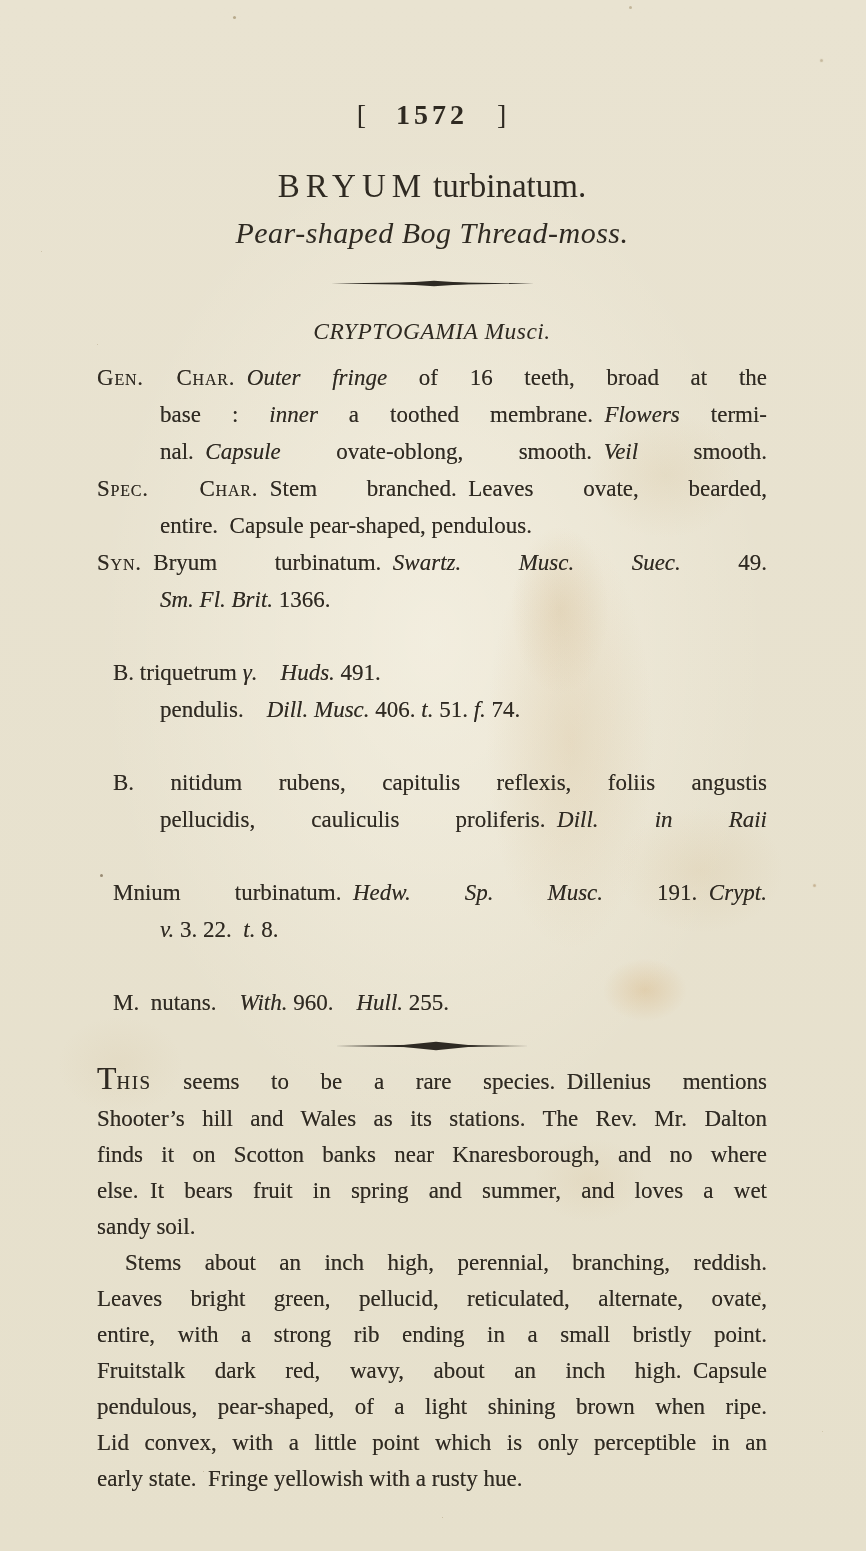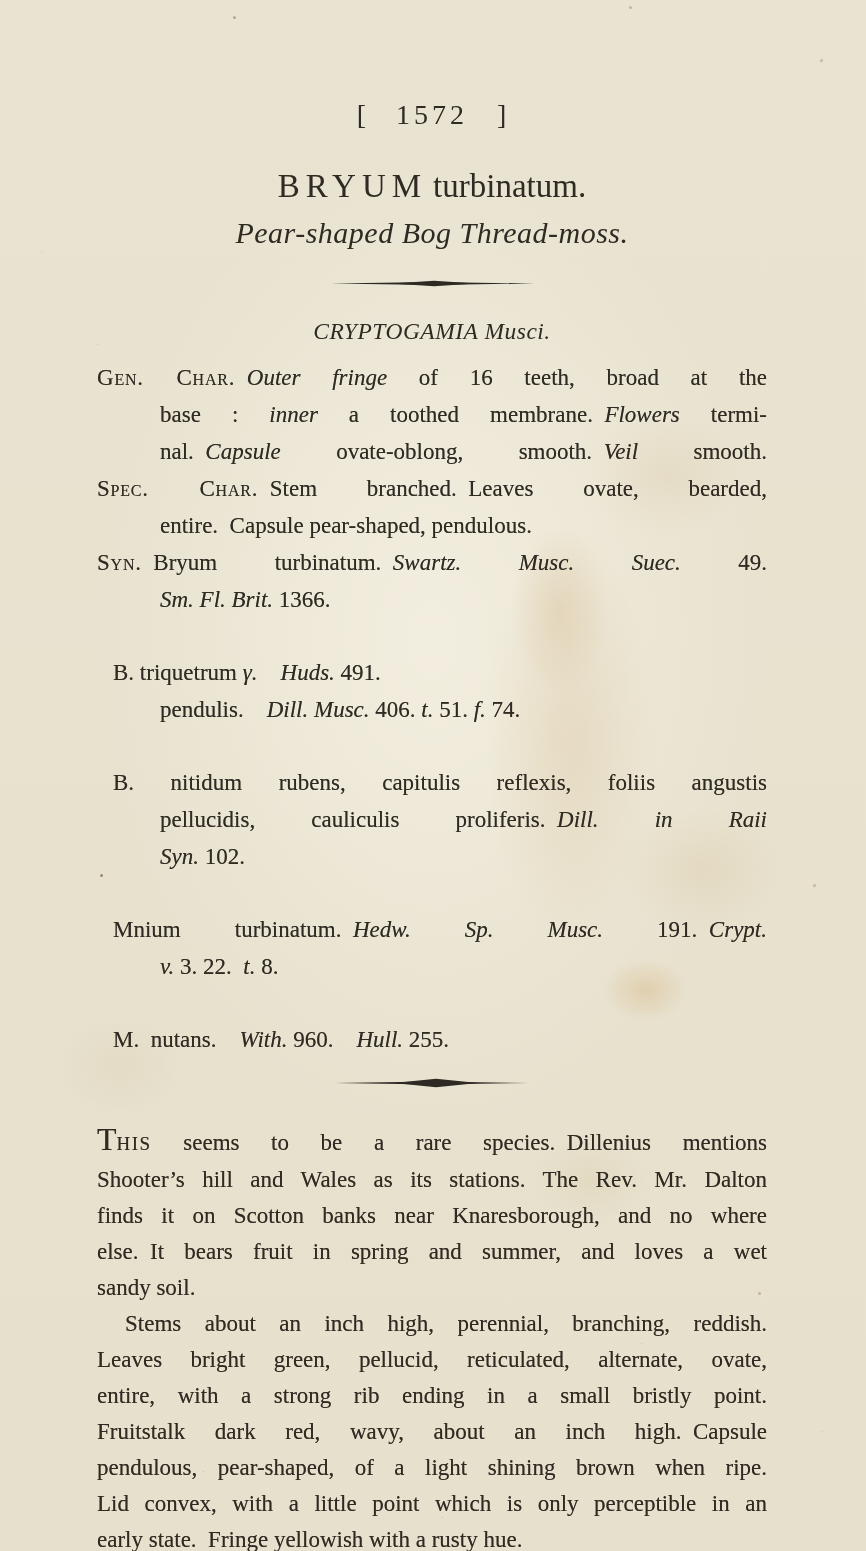--- a/index.html
+++ b/index.html
@@ -52,21 +52,21 @@
   }
 
   .center { text-align: center; }
 
   .pagenum {
     padding-top: 101px;
     font-size: 28px;
     line-height: 1;
     letter-spacing: 1px;
   }
-  .pagenum .num { margin: 0 29px; letter-spacing: 4px; }
+  .pagenum .num { margin: 0 29px; letter-spacing: 4px; font-weight: bold; }
 
   .title {
     margin: 41px 0 0 0;
     font-size: 33px;
     font-weight: 400;
     line-height: 1;
   }
   .title .genus { letter-spacing: 6px; }
   .title .sp { margin-left: 6px; }
 
@@ -87,21 +87,21 @@
     margin-top: 32px;
     font-size: 23.5px;
     font-style: italic;
     line-height: 1;
     letter-spacing: 0.5px;
   }
 
   .syn-block { margin-top: 15px; }
   .syn-block .line { line-height: 37px; }
 
-  .body-block { margin-top: 34px; }
+  .body-block { margin-top: 10px; }
   .body-block .line { line-height: 36px; }
 
   .line {
     font-size: 23px;
     text-shadow: 0 0 0.5px rgba(47,42,34,0.55);
   }
   .jl { text-align: justify; text-align-last: justify; }
   .ll { text-align: left; text-align-last: left; }
   .cont { margin-left: 63px; }
   .sub { margin-left: 16px; margin-top: 36px; }
@@ -138,21 +138,20 @@
       <div class="line jl cont"><span>base : </span><span class="it">inner</span><span> a toothed membrane. </span><span class="it">Flowers</span><span> termi-</span></div>
       <div class="line jl cont"><span>nal. </span><span class="it">Capsule</span><span> ovate-oblong, smooth. </span><span class="it">Veil</span><span> smooth.</span></div>
       <div class="line jl"><span class="sc">Spec. Char.</span><span> Stem branched. Leaves ovate, bearded,</span></div>
       <div class="line ll cont"><span>entire. Capsule pear-shaped, pendulous.</span></div>
       <div class="line jl"><span class="sc">Syn.</span><span> Bryum turbinatum. </span><span class="it">Swartz. Musc. Suec.</span><span> 49.</span></div>
       <div class="line ll cont"><span class="it">Sm. Fl. Brit.</span><span> 1366.</span></div>
       <div class="line ll sub"><span>B. triquetrum </span><span class="it">γ.</span><span>  </span><span class="it">Huds.</span><span> 491.</span></div>
       <div class="line ll cont"><span>pendulis.  </span><span class="it">Dill. Musc.</span><span> 406. </span><span class="it">t.</span><span> 51. </span><span class="it">f.</span><span> 74.</span></div>
       <div class="line jl sub"><span>B. nitidum rubens, capitulis reflexis, foliis angustis</span></div>
       <div class="line jl cont"><span>pellucidis, cauliculis proliferis. </span><span class="it">Dill. in Raii</span></div>
-      <div class="line ll cont"><span class="it">Syn.</span><span> 102.</span></div>
       <div class="line jl sub"><span>Mnium turbinatum. </span><span class="it">Hedw. Sp. Musc.</span><span> 191. </span><span class="it">Crypt.</span></div>
       <div class="line ll cont"><span class="it">v.</span><span> 3. 22. </span><span class="it">t.</span><span> 8.</span></div>
       <div class="line ll sub"><span>M. nutans.  </span><span class="it">With.</span><span> 960.  </span><span class="it">Hull.</span><span> 255.</span></div>
     </div>
 
     <svg class="divider d2" width="196" height="12" viewBox="0 0 196 12">
       <polygon points="1,6 98,4.4 195,6 98,7.6"></polygon>
       <polygon points="60,6 102,1.8 144,6 102,10.2"></polygon>
     </svg>
 

